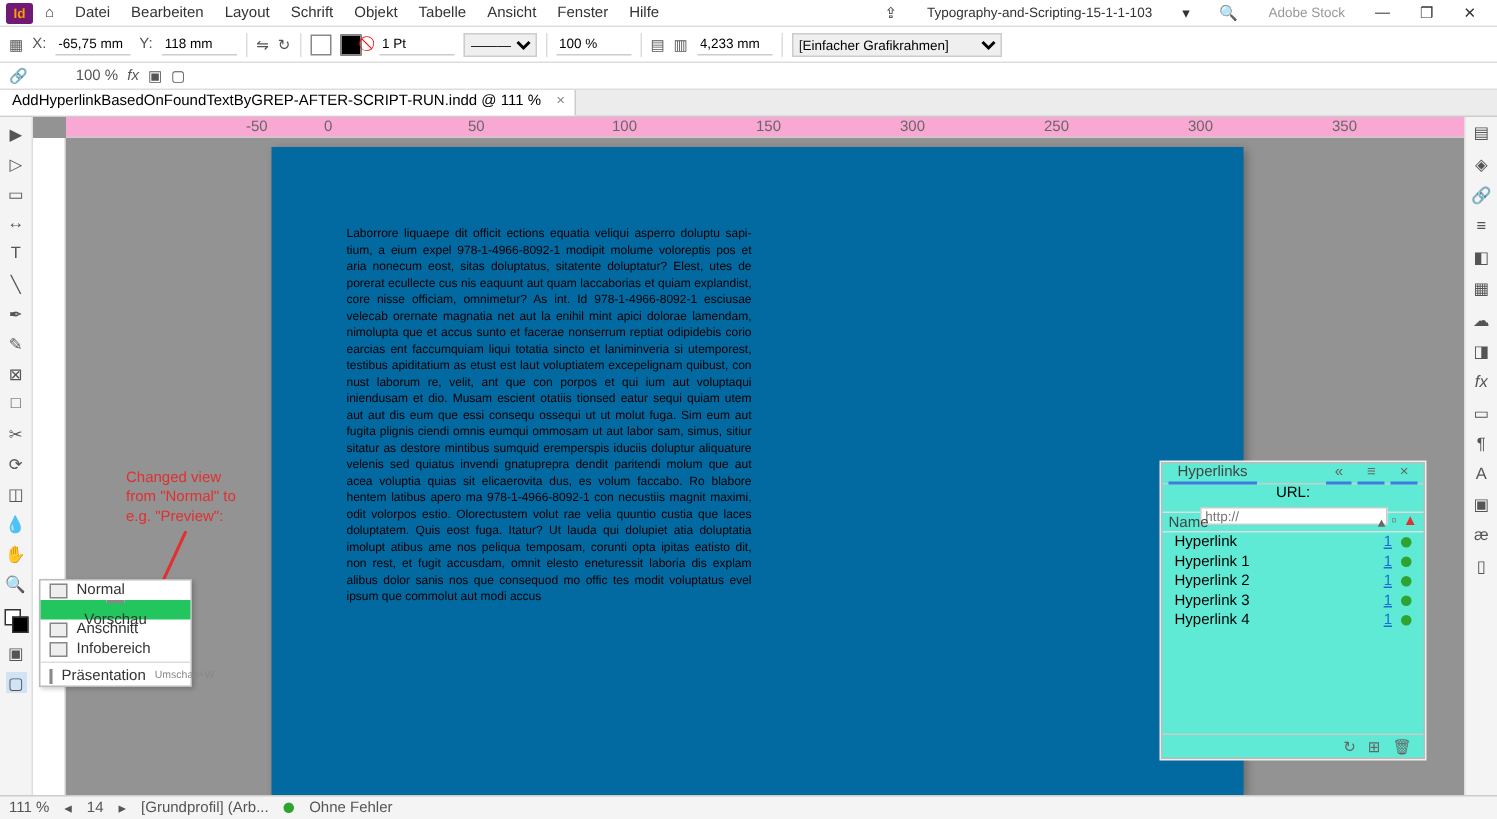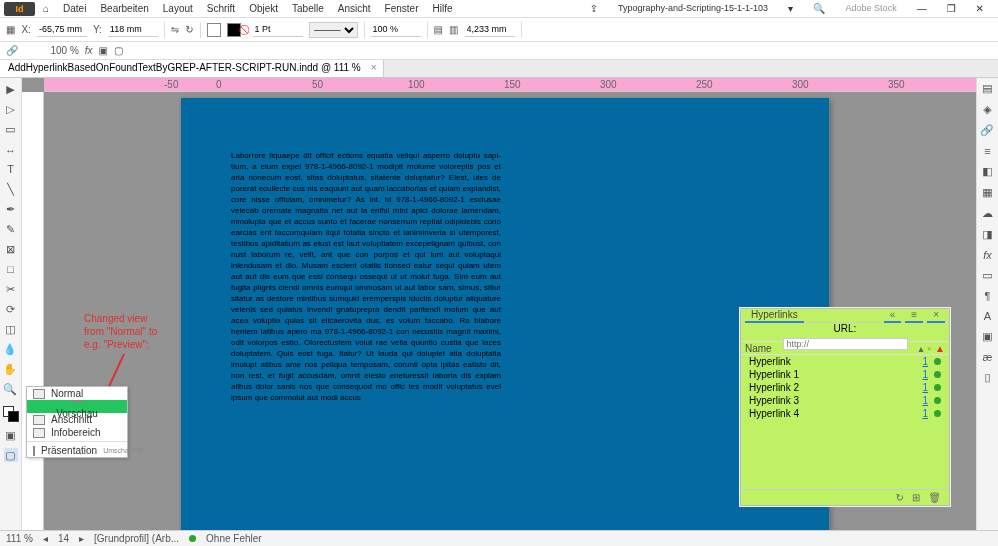--- a/index.html
+++ b/index.html
@@ -1,18 +1,18 @@
 <!DOCTYPE html>
 <html><head>
 <meta charset="utf-8">
 <style>
 *{margin:0;padding:0;box-sizing:border-box;font-family:"Segoe UI",Tahoma,sans-serif;font-size:10px;}
 body{background:#f0f0f0;width:998px;height:546px;overflow:hidden;position:relative;}
 .menubar{height:18px;background:#fff;border-bottom:1px solid #ddd;display:flex;align-items:center;padding-left:4px;gap:2px;}
-.menubar .logo{width:31px;height:14px;background:#404040;border-radius:2px;color:#ff9a00;display:flex;align-items:center;justify-content:center;font-weight:bold;font-size:9px;}
+.menubar .logo{width:18px;height:14px;background:#701a75;border-radius:2px;color:#ff9a00;display:flex;align-items:center;justify-content:center;font-weight:bold;font-size:9px;}
 .menubar span{padding:2px 6px;cursor:default;font-size:10px;color:#333;}
 .menubar .win-ctrl{margin-left:auto;display:flex;gap:8px;padding-right:8px;color:#555;}
 .ctrlbar{height:24px;background:#fff;border-bottom:1px solid #ddd;display:flex;align-items:center;padding:0 6px;gap:6px;color:#555;font-size:9px;}
 .ctrlbar .sep{width:1px;height:16px;background:#ddd;}
 .ctrlbar input{width:50px;height:14px;border:none;border-bottom:1px solid #ccc;font-size:9px;padding:0 2px;}
 .ctrlbar .swatch{width:14px;height:14px;border:1px solid #888;}
 .ctrlbar select{border:1px solid #ccc;height:16px;font-size:9px;}
 .toolbar2{height:18px;background:#fff;border-bottom:1px solid #ddd;display:flex;align-items:center;padding-left:6px;gap:6px;color:#555;}
 .tabbar{height:18px;background:#ececec;border-bottom:1px solid #ccc;display:flex;align-items:center;}
 .tabbar .tab{background:#fff;height:17px;padding:2px 22px 2px 8px;border-right:1px solid #ccc;font-size:9px;position:relative;}
@@ -33,21 +33,21 @@
 .tbl td{border:1px solid #000;height:14px;font-size:8px;padding:1px 3px;}
 .annot{position:absolute;top:208px;left:62px;color:#e03030;font-weight:normal;font-size:10px;line-height:13px;margin-top:26px;}
 .annot svg{position:absolute;top:42px;left:10px;}
 .viewmenu{position:absolute;top:308px;left:4px;width:102px;background:#fff;border:1px solid #bbb;box-shadow:1px 1px 3px rgba(0,0,0,.2);}
 .viewmenu .item{display:flex;align-items:center;height:13px;padding:0 6px;font-size:9px;color:#333;gap:6px;}
 .viewmenu .item.sel{background:#22c55e;flex-direction:column;}
 .viewmenu .item .ico{width:12px;height:10px;border:1px solid #888;background:#eee;}
 .viewmenu .hr{height:1px;background:#ddd;margin:2px 0;}
 .right-rail{width:22px;background:#f4f4f4;border-left:1px solid #ddd;display:flex;flex-direction:column;align-items:center;padding-top:4px;gap:8px;color:#555;}
 .right-rail div{font-size:11px;}
-.panel{position:absolute;top:230px;right:26px;width:210px;height:198px;background:#bef264;border:1px solid #bbb;box-shadow:0 0 0 1px #eee;}
+.panel{position:absolute;top:230px;right:26px;width:176px;height:198px;background:#5eead4;border:1px solid #bbb;box-shadow:0 0 0 1px #eee;}
 .panel .ptabs{height:14px;border-bottom:1px solid #ccc;display:flex;align-items:center;padding-left:4px;font-size:9px;color:#444;}
 .panel .ptabs span{padding:1px 6px;border-bottom:2px solid #3b7ddd;}
 .panel .ptabs .pctrl{margin-left:auto;display:flex;gap:4px;padding-right:4px;color:#666;}
 .panel .urlrow{display:flex;align-items:center;height:18px;padding:0 4px;gap:4px;font-size:9px;flex-direction:column;}
 .panel .urlrow input{flex:1;height:13px;border:1px solid #ccc;font-size:9px;padding:0 3px;color:#aaa;}
 .panel .hdr{display:flex;height:14px;border-top:1px solid #ddd;border-bottom:1px solid #ddd;align-items:center;padding:0 4px;font-size:9px;color:#444;gap:30px;}
 .panel .hdr .r{margin-left:auto;display:flex;gap:4px;color:#666;}
 .panel .list{overflow:auto;}
 .panel .row{display:flex;align-items:center;height:13px;padding:0 8px;font-size:9px;text-align:center;}
 .panel .row .num{margin-left:auto;color:#1a6ed8;text-decoration:underline;margin-right:6px;}
@@ -98,20 +98,21 @@
   <span style="color:red">⃠</span>
   <input value="1 Pt" style="">
   <select><option>———</option></select>
   <div class="sep"></div>
   <input value="100 %" style="">
   <div class="sep"></div>
   <span>▤</span>
   <span>▥</span>
   <input value="4,233 mm" style="">
   <div class="sep"></div>
+  <select style="width:140px"><option>[Einfacher Grafikrahmen]</option></select>
 </div>
 
 <div class="toolbar2">
   <span>🔗</span>
   <div class="swatch" style="background:#000;width:20px"></div>
   <span>100 %</span>
   <span style="font-style:italic">fx</span>
   <span>▣</span>
   <span>▢</span>
 </div>

